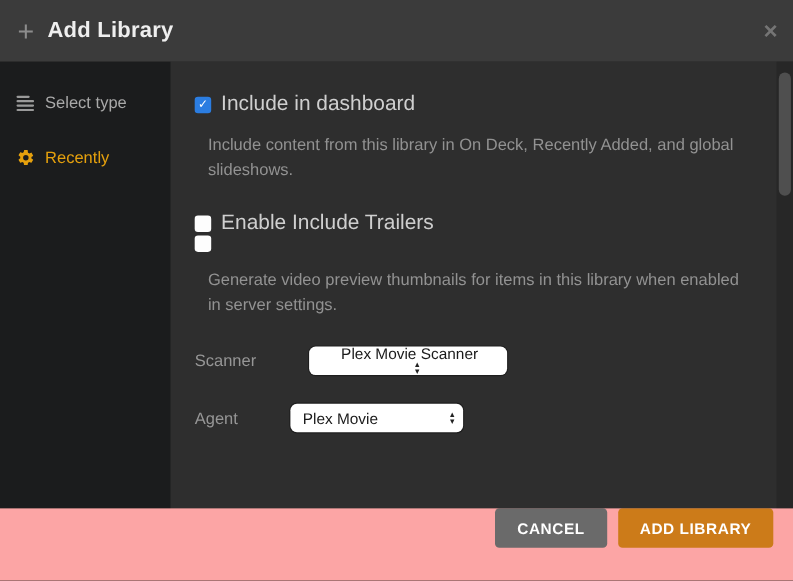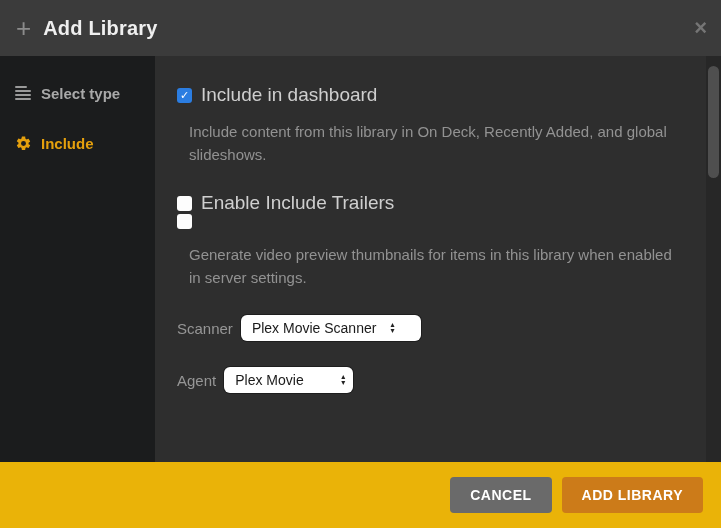--- a/index.html
+++ b/index.html
@@ -17,21 +17,21 @@
   .header-title { color: #efefef; font-size: 20px; font-weight: 600; letter-spacing: .2px; }
   .close-btn {
     position: absolute; right: 14px; top: 50%; transform: translateY(-50%);
     color: #757575; font-size: 22px; font-weight: 700; line-height: 1; cursor: pointer;
   }
 
   
   .body { flex: 1 1 auto; display: flex; position: relative; background: #2e2e2e; overflow: hidden; }
 
   .sidebar { width: 155px; flex: 0 0 155px; background: #1b1c1d; padding-top: 18px; }
-  .side-item { display: flex; align-items: flex-start; padding: 11px 14px; cursor: pointer; font-weight: bold; }
+  .side-item { display: flex; align-items: center; padding: 11px 14px; cursor: pointer; }
   .side-item .s-icon { width: 18px; height: 16px; margin-right: 9px; display: inline-flex; align-items: center; justify-content: center; }
   .side-item .s-label { color: #a9a9a9; font-size: 15px; }
   .side-item.active .s-label { color: #e5a00d; }
   .side-item + .side-item { margin-top: 11px; }
 
   .list-icon-lines { display: flex; flex-direction: column; gap: 2px; width: 16px; }
   .list-icon-lines i { display: block; height: 2px; background: #9a9a9a; border-radius: 1px; }
   .list-icon-lines i:nth-child(1) { width: 12px; }
   .list-icon-lines i:nth-child(2) { width: 16px; }
   .list-icon-lines i:nth-child(3) { width: 16px; }
@@ -46,47 +46,47 @@
   }
   .cbox.checked { background: #2b7de1; }
   .cbox .check-glyph { color: #ffffff; font-size: 11px; font-weight: 700; line-height: 1; }
   .cbox-label { color: #cfcfcf; font-size: 19px; }
 
   .desc {
     color: #929292; font-size: 15px; line-height: 23px;
     max-width: 545px; margin-top: 14px; margin-bottom: 26px; margin-left: 12px;
   }
 
-  .select-row { display: flex; align-items: center; margin-bottom: 26px; }
+  .select-row { display: flex; align-items: center; margin-bottom: 26px; gap: 40px; }
   .select-label { color: #969696; font-size: 15px; margin-right: 8px; }
   .select-box {
     background: #ffffff; border-radius: 6px; height: 26px;
     display: inline-flex; align-items: center; padding: 0 8px 0 11px;
     cursor: pointer; box-shadow: 0 0 0 1px rgba(0,0,0,.35);
   }
   .select-value { color: #1a1a1a; font-size: 14px; white-space: nowrap; }
   .select-arrows { display: flex; flex-direction: column; align-items: center; margin-left: 14px; }
   .select-arrows span { font-size: 8px; line-height: 6px; color: #222; }
-  .select-box.scanner { width: 180px; justify-content: flex-start; }
-  .select-box.agent { width: 129px; justify-content: space-between; }
+  .select-box.scanner { width: 180px; justify-content: flex-end; flex-direction: column; }
+  .select-box.agent { width: 157px; justify-content: space-between; }
 
   
   .scroll-track {
     position: absolute; top: 0; right: 0; width: 15px; height: 100%;
     background: #272727;
   }
   .scroll-thumb {
     position: absolute; top: 10px; left: 2px; width: 11px; height: 112px;
     background: #4f4f4f; border-radius: 6px; cursor: grab;
   }
 
   
   .footer {
-    height: 66px; flex: 0 0 66px; background: #eab308;
-    display: flex; align-items: center; justify-content: flex-end; padding: 0 18px; gap: 10px;
+    height: 66px; flex: 0 0 66px; background: #fca5a5;
+    display: flex; justify-content: flex-end; padding: 0 18px; gap: 10px;
   }
   .btn {
     height: 36px; border: none; border-radius: 4px; padding: 0 20px;
     font-family: "Liberation Sans", "DejaVu Sans", sans-serif;
     font-size: 14px; font-weight: 700; letter-spacing: .5px; color: #ffffff; cursor: pointer;
   }
   .btn-cancel { background: #6a6a6a; }
   .btn-add { background: #cc7b19; }
 </style>
 </head>
@@ -113,21 +113,21 @@
             </span>
         </span>
         <span class="s-label">Select type</span>
       </div>
       <div class="side-item active">
         <span class="s-icon">
           <svg width="17" height="17" viewBox="0 0 24 24">
             <path fill="#e5a00d" d="M19.14 12.94c.04-.31.06-.62.06-.94s-.02-.63-.06-.94l2.03-1.58a.5.5 0 0 0 .12-.64l-1.92-3.32a.5.5 0 0 0-.61-.22l-2.39.96a7.28 7.28 0 0 0-1.62-.94l-.36-2.54A.5.5 0 0 0 13.9 2h-3.8a.5.5 0 0 0-.49.42l-.36 2.54c-.59.24-1.12.56-1.62.94l-2.39-.96a.5.5 0 0 0-.61.22L2.71 8.48a.5.5 0 0 0 .12.64l2.03 1.58c-.04.31-.06.63-.06.94s.02.63.06.94l-2.03 1.58a.5.5 0 0 0-.12.64l1.92 3.32c.14.24.42.34.61.22l2.39-.96c.5.38 1.03.7 1.62.94l.36 2.54c.04.24.25.42.49.42h3.8c.24 0 .45-.18.49-.42l.36-2.54a7.28 7.28 0 0 0 1.62-.94l2.39.96c.19.12.47.02.61-.22l1.92-3.32a.5.5 0 0 0-.12-.64zM12 15.5A3.5 3.5 0 1 1 15.5 12 3.5 3.5 0 0 1 12 15.5z"></path>
           </svg>
         </span>
-        <span class="s-label">Include</span>
+        <span class="s-label">Recently</span>
       </div>
     </div>
 
     <div class="content">
 
       <div class="checkbox-row">
         <span class="cbox checked">
           <span class="check-glyph">✓</span>
         </span>
         <span class="cbox-label">Include in dashboard</span>

